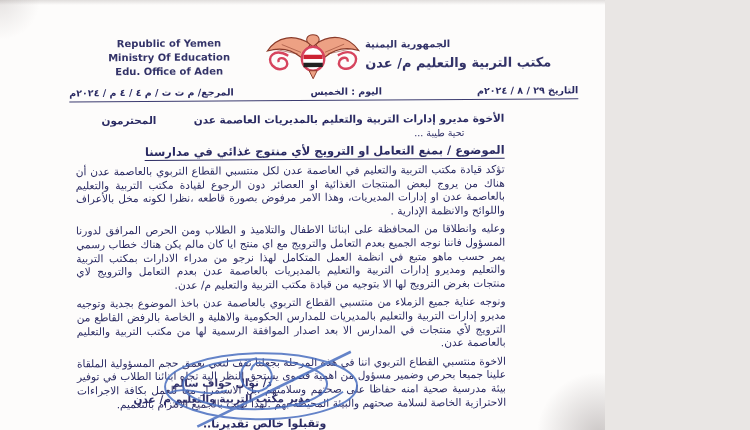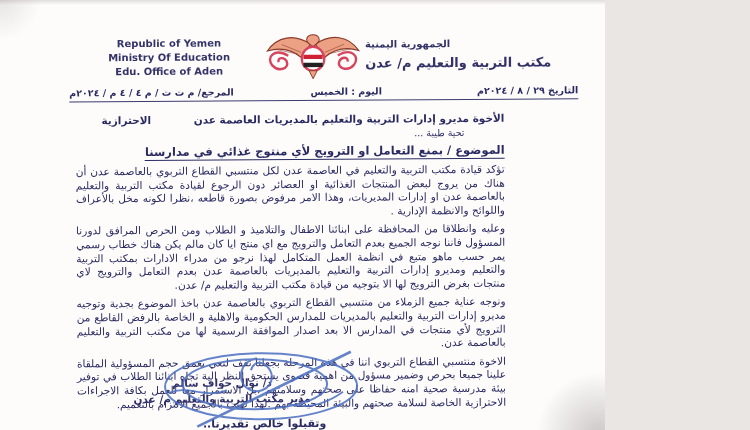--- a/index.html
+++ b/index.html
@@ -116,21 +116,21 @@
     </div>
 
     <div class="meta">
       <div class="m-date">التاريخ ٢٩ / ٨ / ٢٠٢٤م</div>
       <div class="m-day">اليوم : الخميس</div>
       <div class="m-ref">المرجع/ م ت ت / م ٤ / ٤ م / ٢٠٢٤م</div>
     </div>
 
     <div class="recipient">
       <div>الأخوة   مديرو إدارات التربية والتعليم بالمديريات العاصمة عدن</div>
-      <div>الاحترازية</div>
+      <div>المحترمون</div>
     </div>
     <div class="greeting">تحية طيبة ...</div>
 
     <div class="subject">
       <span>الموضوع /  بمنع التعامل او الترويج لأي منتوج غذائي في مدارسنا</span>
     </div>
 
     <div class="body-text">
       <p>تؤكد قيادة مكتب التربية والتعليم في العاصمة عدن لكل منتسبي القطاع التربوي بالعاصمة عدن أن هناك من يروج لبعض المنتجات الغذائية او العصائر دون الرجوع لقيادة مكتب التربية والتعليم بالعاصمة عدن او إدارات المديريات، وهذا الامر مرفوض بصورة قاطعه ،نظرا لكونه مخل بالأعراف واللوائح والانظمة الإدارية .</p>
       <p>وعليه وانطلاقا من المحافظة على ابنائنا الاطفال والتلاميذ و الطلاب ومن الحرص المرافق لدورنا المسؤول فاننا نوجه الجميع بعدم التعامل والترويج مع اي منتج ايا كان مالم يكن هناك خطاب رسمي يمر حسب ماهو متبع في انظمة العمل المتكامل لهذا نرجو من مدراء الادارات بمكتب التربية والتعليم ومديرو إدارات التربية والتعليم بالمديريات بالعاصمة عدن بعدم التعامل والترويج لاي منتجات بغرض الترويج لها الا بتوجيه من قيادة مكتب التربية والتعليم م/ عدن.</p>

